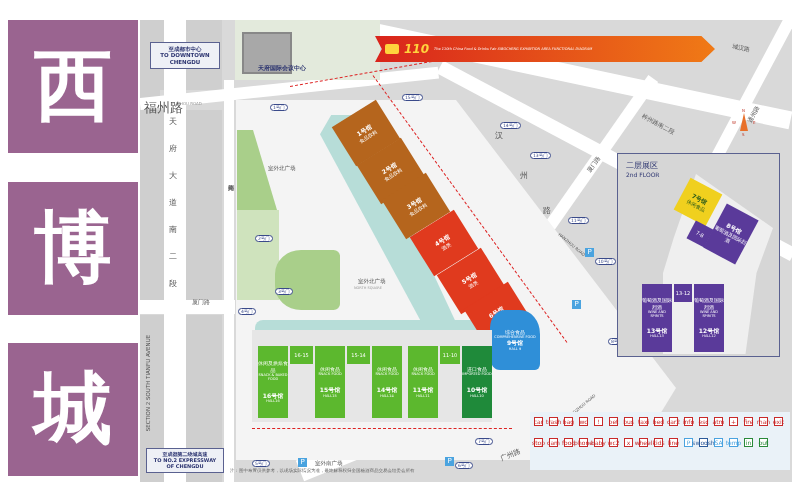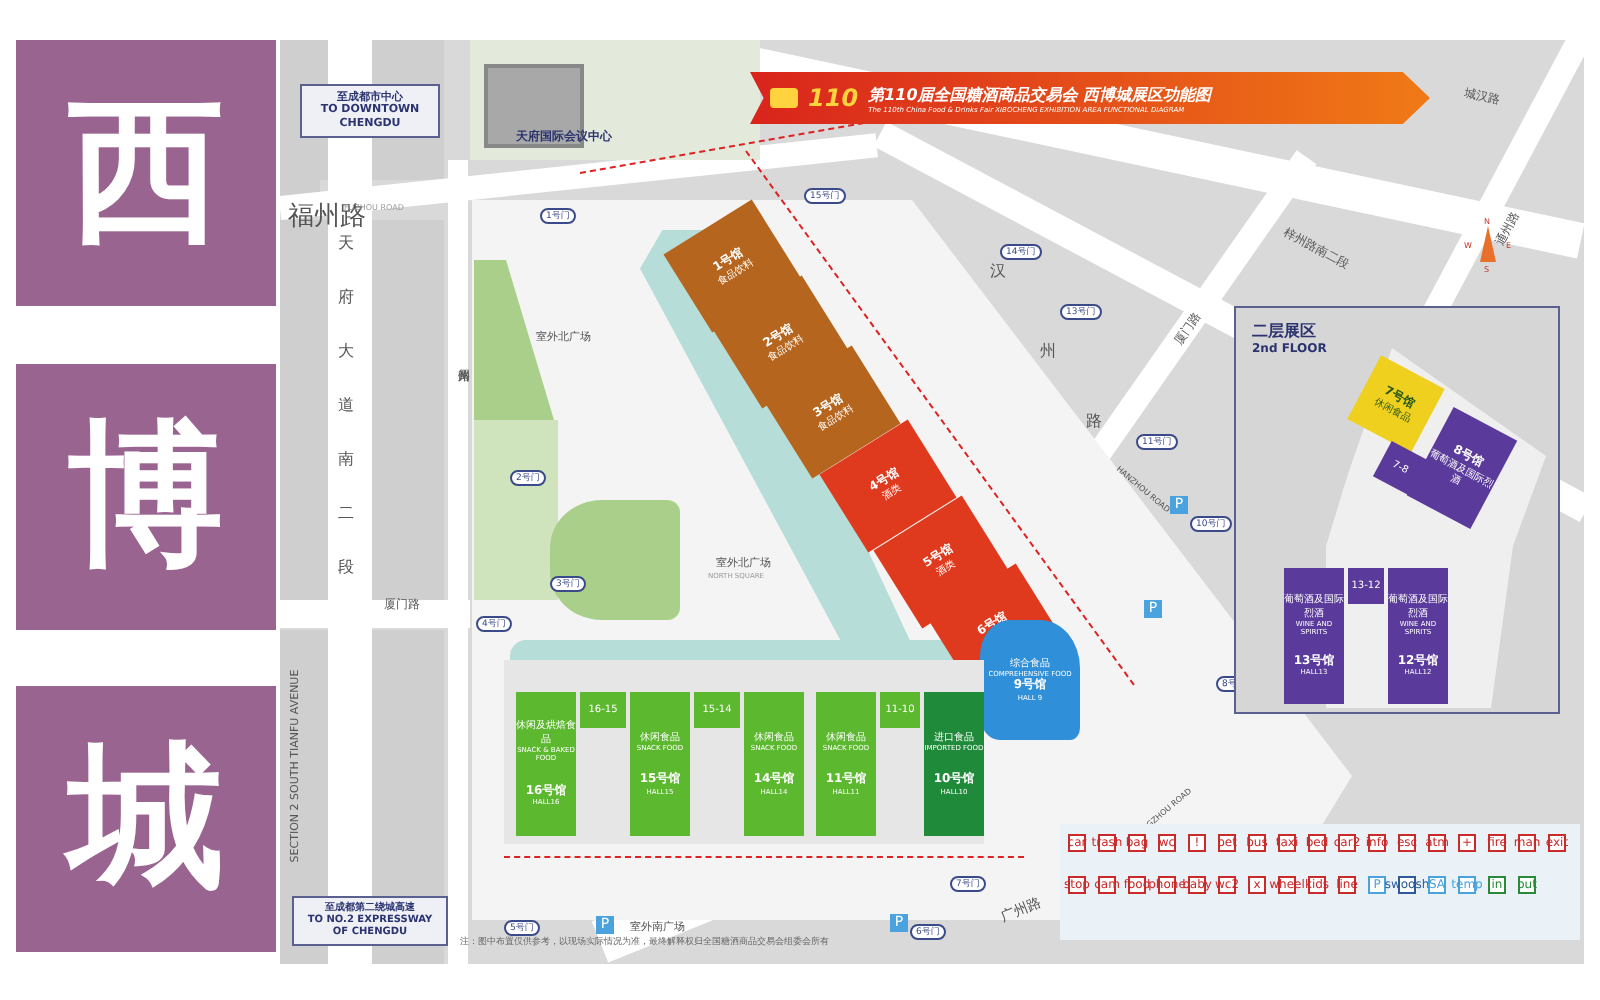--- a/index.html
+++ b/index.html
@@ -190,35 +190,34 @@
   </div>
   <div class="callout" style="left:6px;top:428px;width:78px;font-size:5px;">
     <div>至成都第二绕城高速</div>
       <div>TO NO.2 EXPRESSWAY OF CHENGDU</div>
   </div>
 
   <div style="position:absolute;left:235px;top:16px;width:340px;height:26px;background:linear-gradient(90deg,#d9241c,#f07a16);clip-path:polygon(0 0,96% 0,100% 50%,96% 100%,0 100%,2% 50%);display:flex;align-items:center;padding-left:10px;gap:5px;color:#fff;font-style:italic;">
     <span style="width:14px;height:10px;background:#ffd33d;border-radius:2px;display:inline-block;"></span>
     <span style="font-size:12px;font-weight:bold;color:#ffd33d;">110</span>
     <div style="display:flex;flex-direction:column;">
-      <span style="font-size:8px;font-weight:bold;">第110届全国糖酒商品交易会 西博城展区功能图</span>
       <span style="font-size:3.5px;">The 110th China Food &amp; Drinks Fair XIBOCHENG EXHIBITION AREA FUNCTIONAL DIAGRAM</span>
     </div>
   </div>
 
   <div style="position:absolute;left:592px;top:88px;width:24px;height:28px;font-size:4px;color:#c0392b;">
     <span style="position:absolute;left:10px;top:0;">N</span>
     <span style="position:absolute;left:0;top:12px;">W</span>
     <span style="position:absolute;left:21px;top:12px;">E</span>
     <span style="position:absolute;left:10px;top:24px;">S</span>
     <div style="position:absolute;left:8px;top:5px;width:0;height:0;border-left:4px solid transparent;border-right:4px solid transparent;border-bottom:18px solid #e8702a;"></div>
   </div>
 
   <div style="position:absolute;left:477px;top:133px;width:163px;height:204px;background:#d6d6d6;border:1.5px solid #5a6190;">
-    <div style="position:absolute;left:8px;top:6px;color:#2c3470;font-weight:bold;">
+    <div style="position:absolute;left:8px;top:6px;color:#2c3470;font-weight:normal;">
       <div style="font-size:8px;">二层展区</div>
       <div style="font-size:6px;">2nd FLOOR</div>
     </div>
     <div style="position:absolute;left:45px;top:20px;width:110px;height:180px;background:#efefef;clip-path:polygon(30% 0,100% 30%,85% 55%,75% 100%,0 100%,0 55%,10% 35%);"></div>
     <div class="hall" style="left:62px;top:30px;width:36px;height:36px;background:#f0d01e;color:#2a5a1a;transform:rotate(28deg);">
       <span class="num">7号馆</span>
         <span>休闲食品</span>
     </div>
     <div class="hall" style="left:72px;top:70px;width:20px;height:20px;background:#5a3a9a;transform:rotate(28deg);">
         <span>7-8</span>

